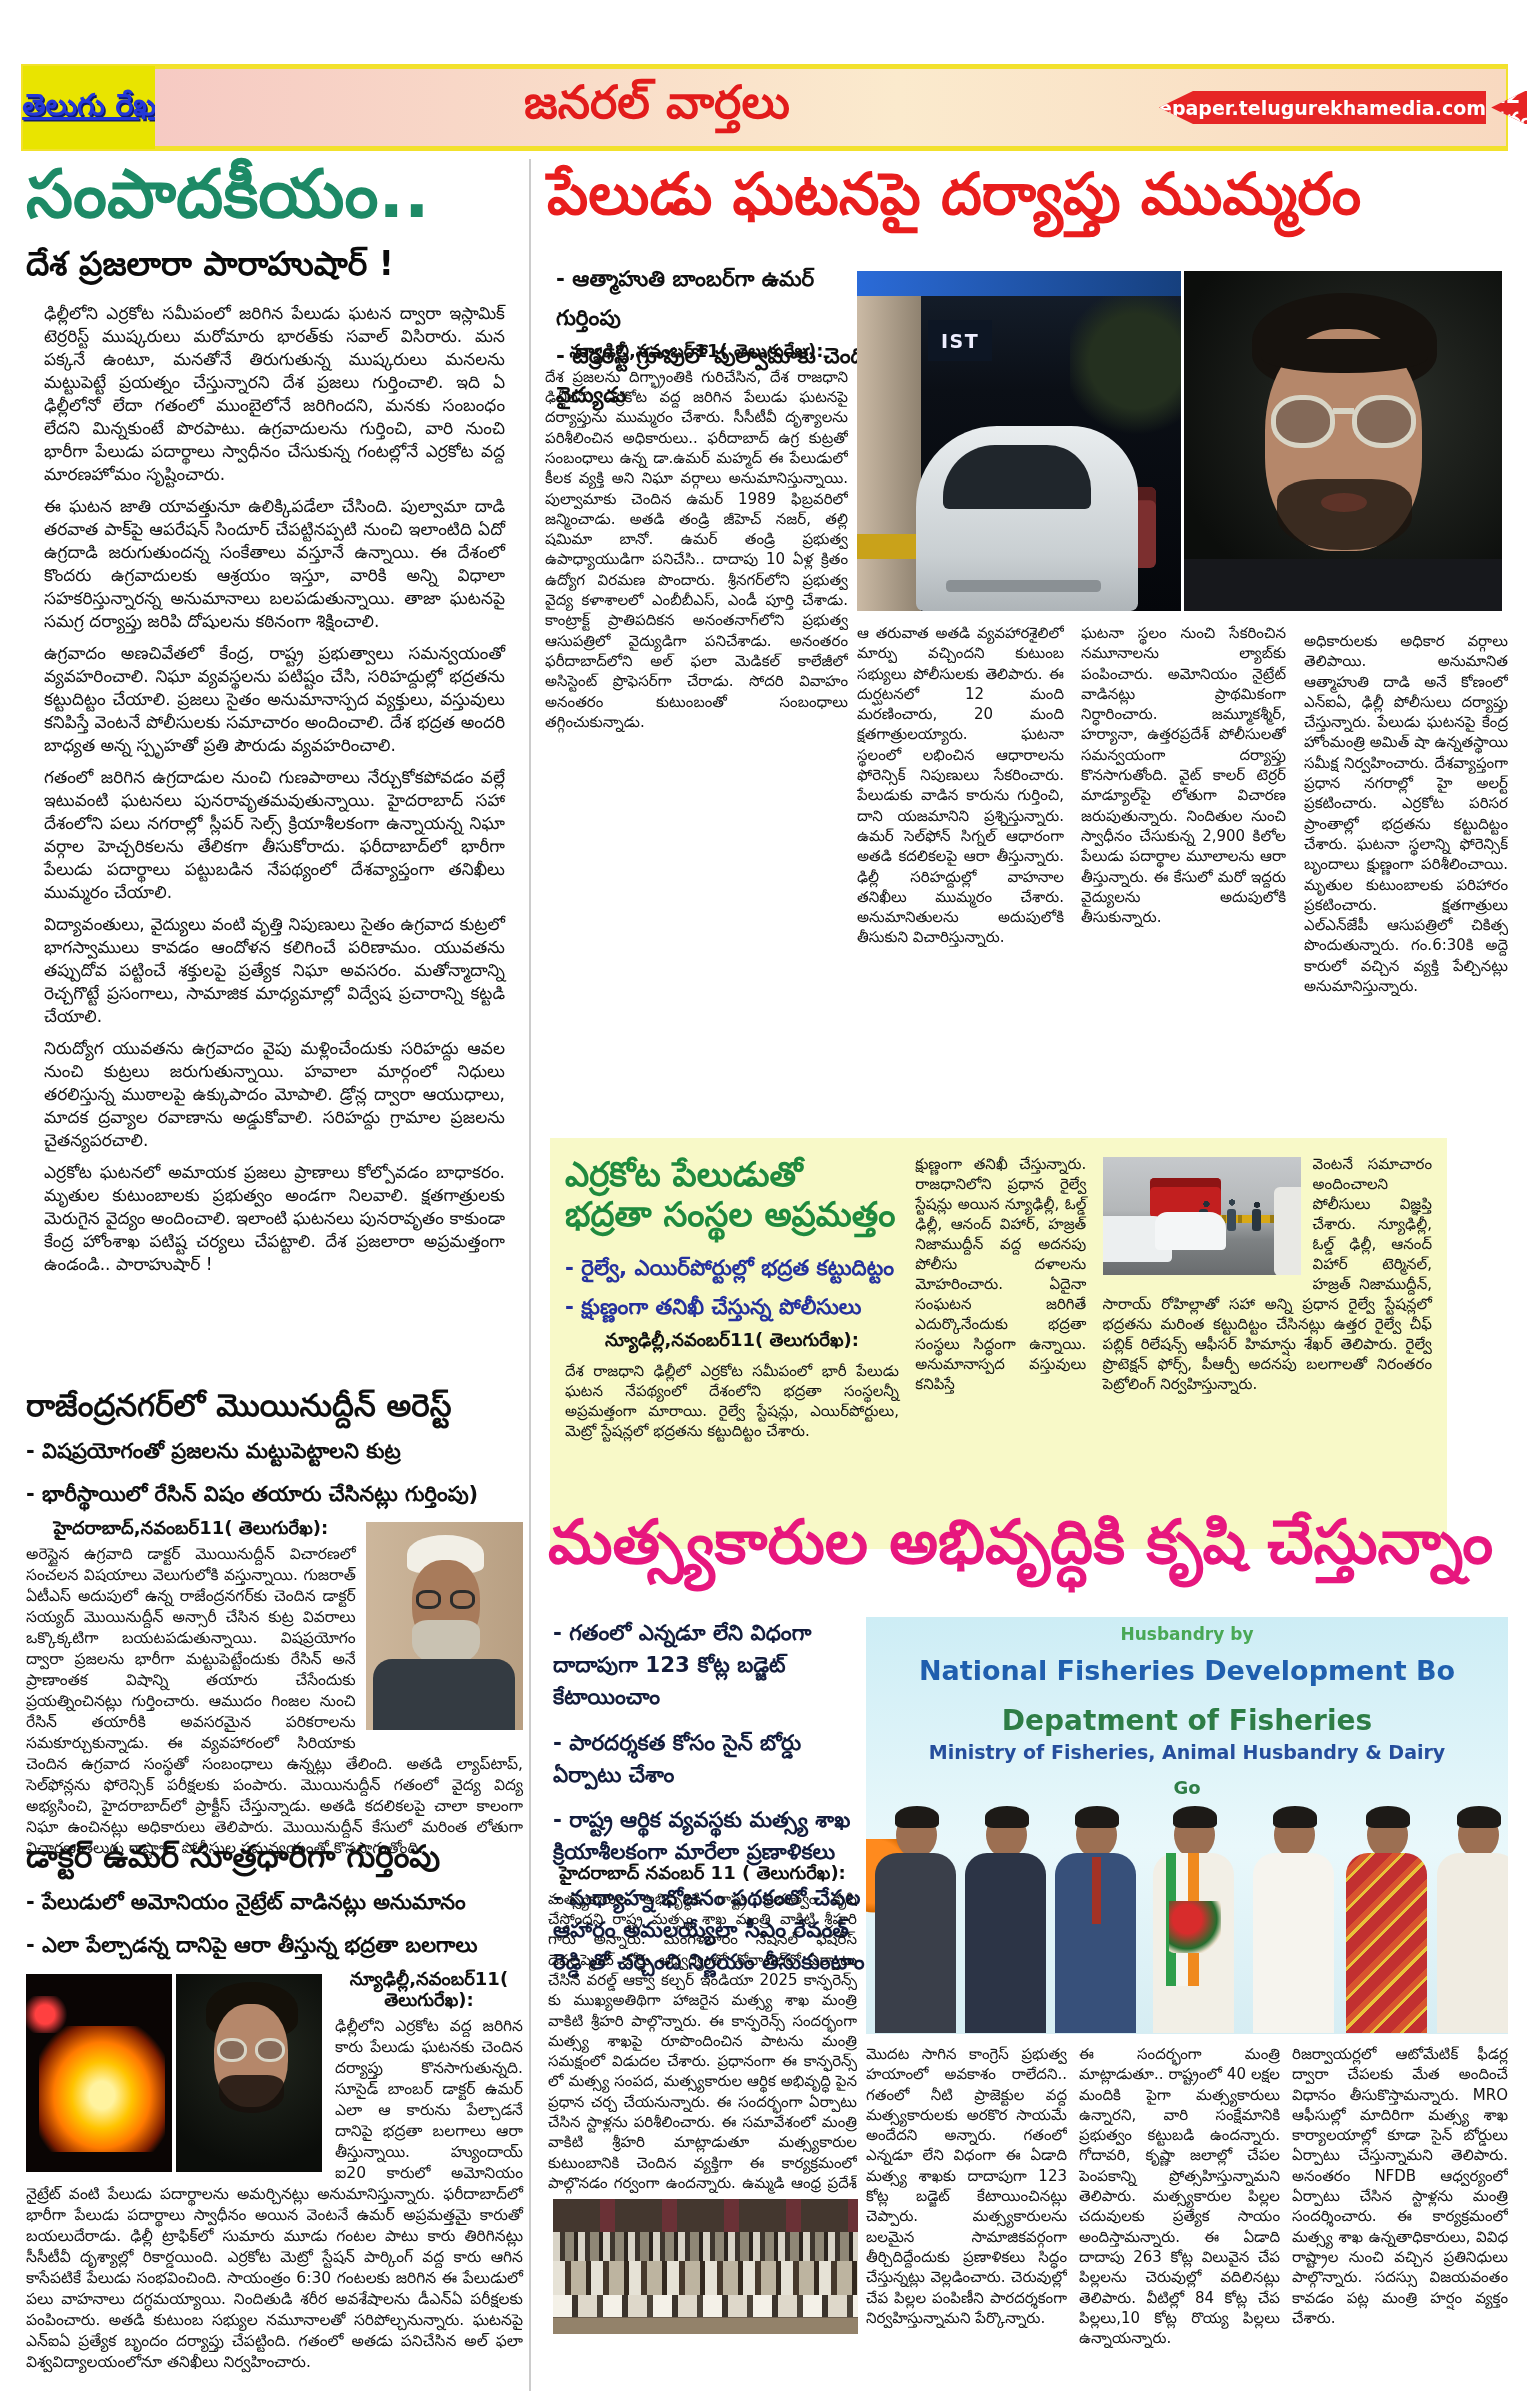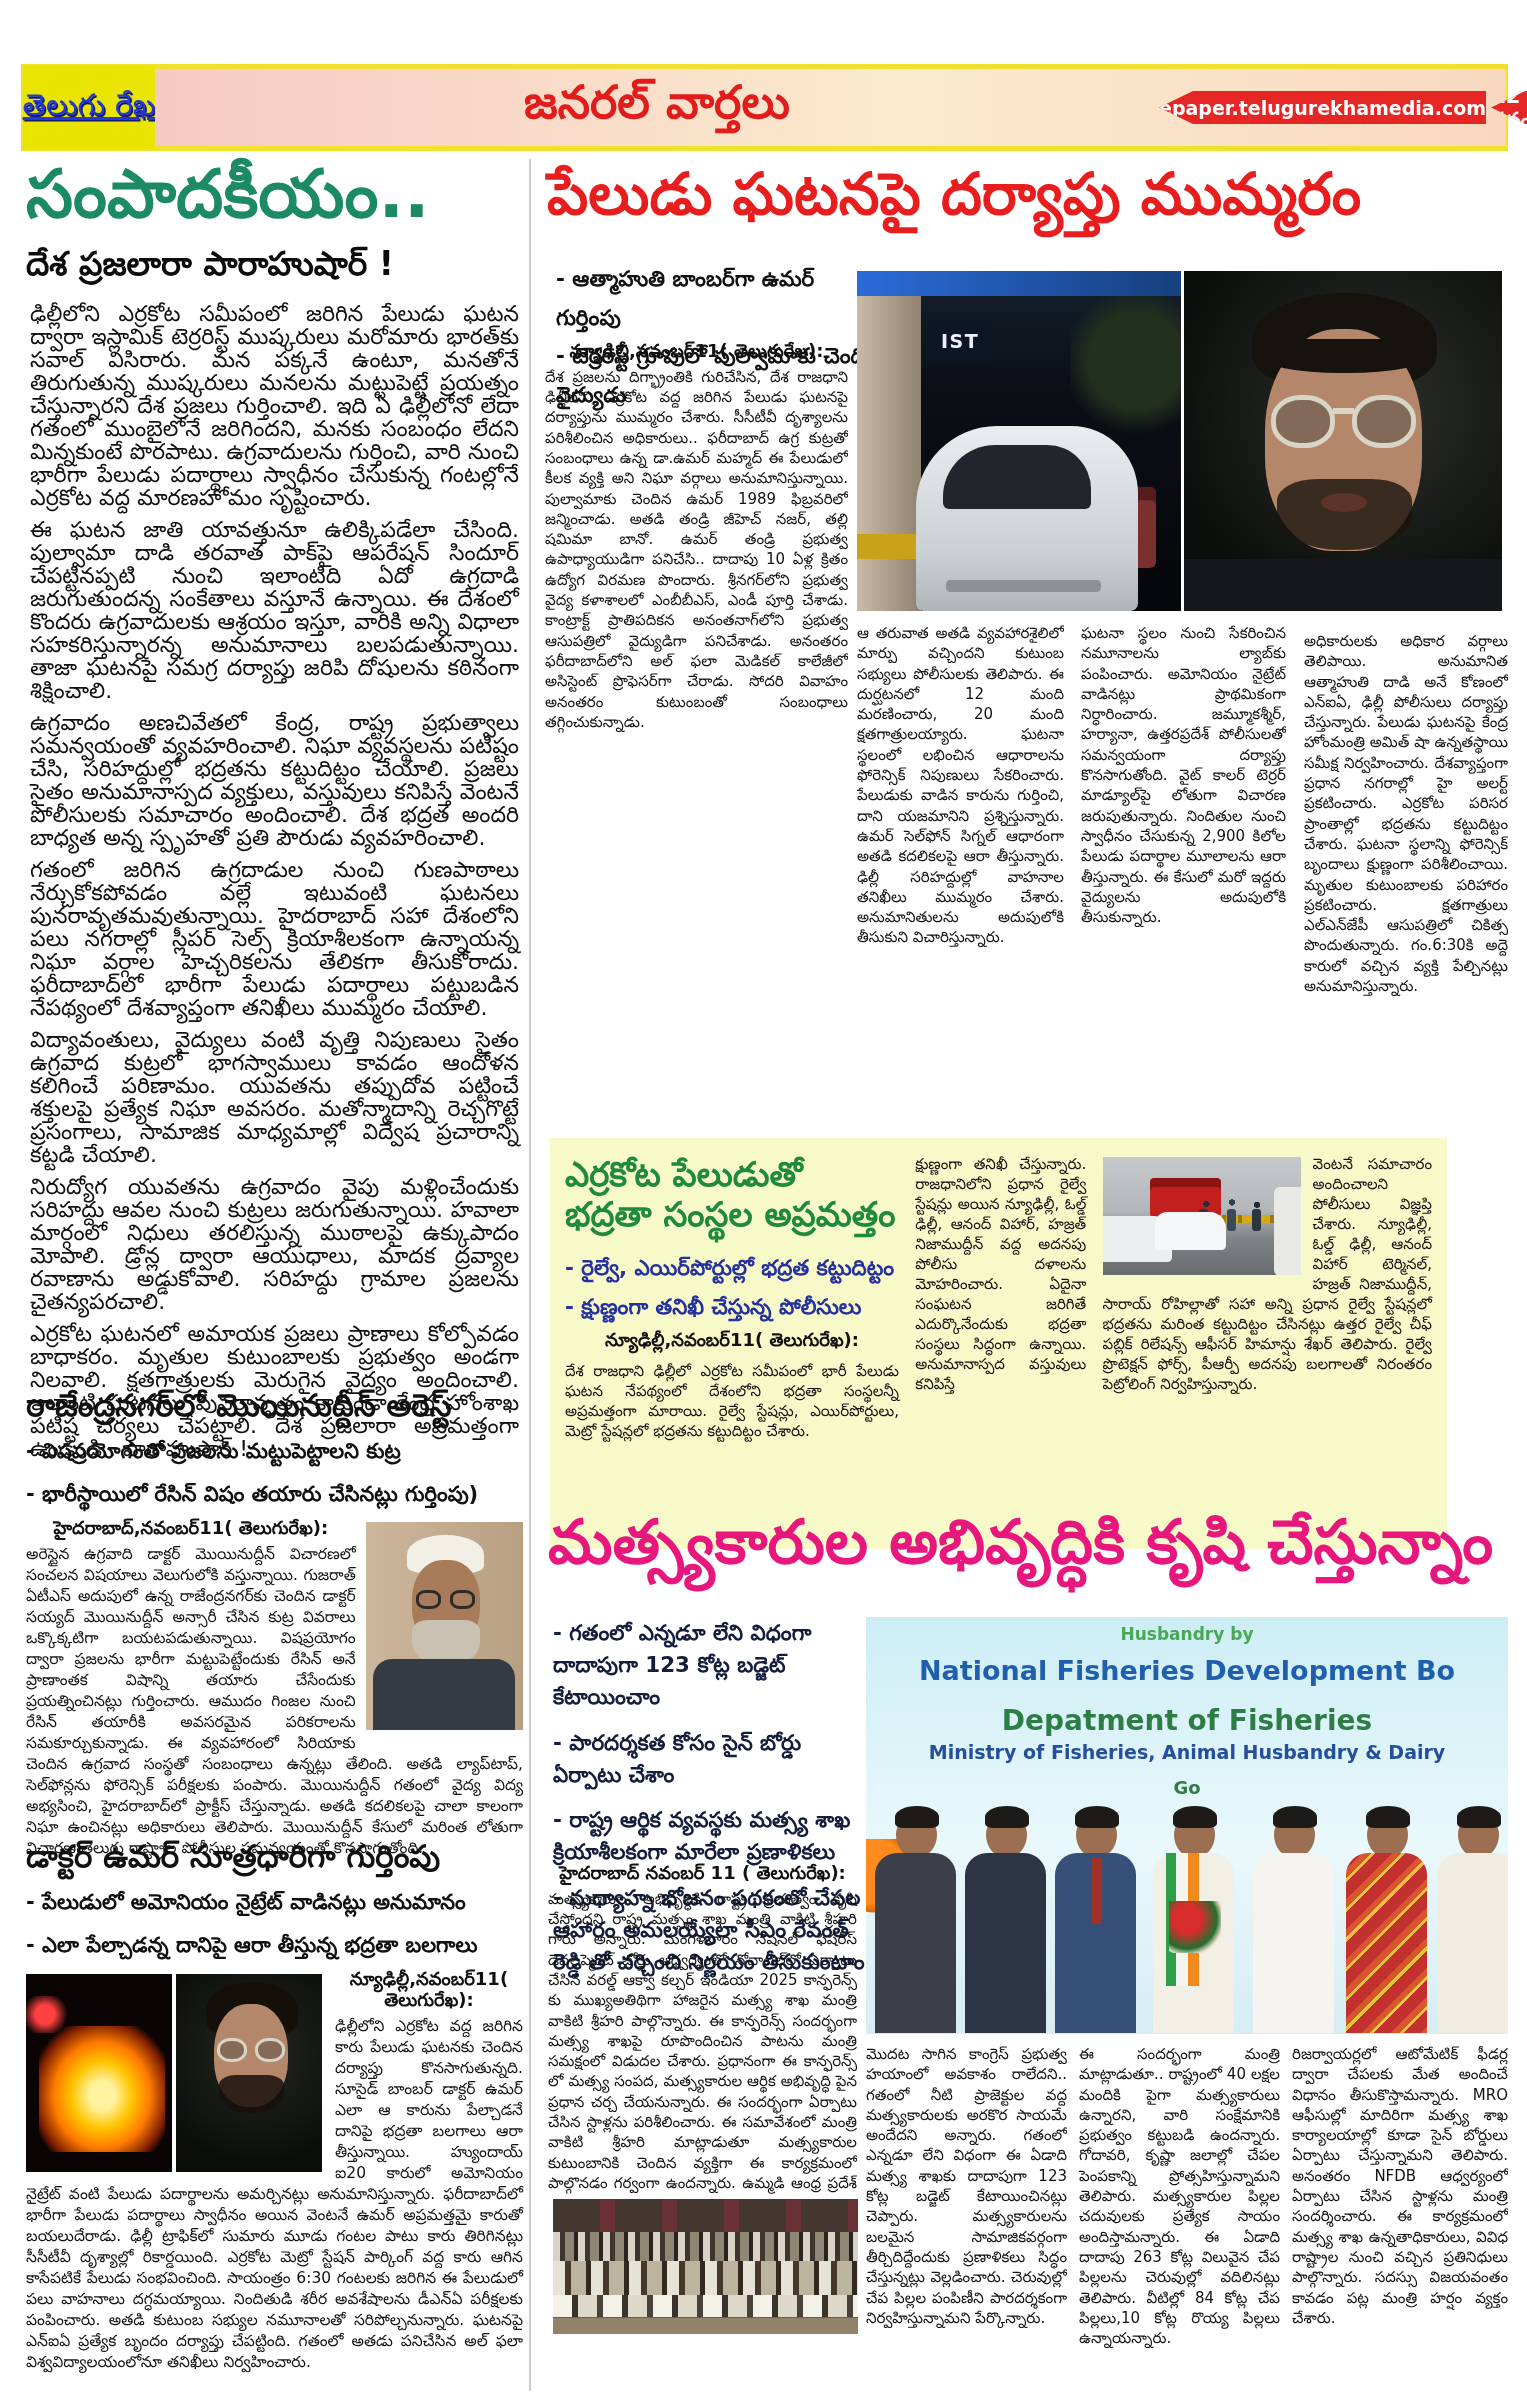--- a/index.html
+++ b/index.html
@@ -5,21 +5,21 @@
   html,body{margin:0;padding:0;background:#e8e8e8}
   .page{position:relative;width:1528px;height:2401px;background:#fff;overflow:hidden;
         font-family:"DejaVu Sans","Liberation Sans",sans-serif;color:#111}
   .abs{position:absolute}
   .dateline{font-weight:bold;text-align:center;font-size:18px;margin:1.5px 0 6px}
 
   
   .masthead{position:absolute;left:21px;top:64px;width:1487px;height:87px;display:flex;
             border:2.2px solid #f2e12c;background:#fff;box-sizing:border-box}
   .logo-box{width:132px;background:#e9e400;display:flex;align-items:center;justify-content:center}
-  .logo-text{font-size:30px;font-weight:normal;color:#2438d8;text-decoration:underline;
+  .logo-text{font-size:30px;font-weight:bold;color:#2438d8;text-decoration:underline;
              text-shadow:1.5px 1.5px 0 #101a6e;white-space:nowrap}
   .banner{flex:1;display:flex;align-items:stretch;box-sizing:border-box;
           background:linear-gradient(90deg,#f6cac3,#fbeacd 55%,#f8d9c0);
           border-top:3px solid #f2e12c;border-bottom:3px solid #f2e12c}
   .banner-title{flex:1;display:flex;align-items:center;justify-content:center;
                 font-size:46px;font-weight:bold;color:#e21b1b}
   .mast-right{width:347px;display:flex;align-items:center;gap:6px;padding-right:7.4px;box-sizing:border-box}
   .ribbons{flex:1;display:flex;flex-direction:row;gap:5.2px}
   .ribbon{height:33px;background:#e62525;color:#fff;font-weight:bold;display:flex;align-items:center;
           justify-content:center;clip-path:polygon(34px 0,100% 0,100% 100%,34px 100%,0 50%)}
@@ -27,21 +27,21 @@
   .ribbon.date{font-size:21px}
   .pagenum{width:46px;height:72px;background:#e62525;color:#fff;font-size:46px;font-weight:bold;
            display:flex;align-items:center;justify-content:center;border-right:3.7px solid #fff}
 
   .vrule{position:absolute;left:529px;top:159px;width:1.5px;height:2232px;background:#cccccc}
 
   
   #edt{left:26px;top:159px;width:497px}
   .edt-title{font-size:67px;font-weight:bold;color:#1d8a66;line-height:1.05}
   .edt-head{font-size:33px;font-weight:bold;margin:15px 0 10.3px;color:#0c0c0c}
-  .edt-body p{font-size:22px;line-height:23px;margin:0 4px 9px;text-align:justify}
+  .edt-body p{font-size:17px;line-height:23px;margin:0 18px 9px;text-align:justify}
 
   
   #lead-headline{left:547px;top:164px;width:961px;font-size:58px;font-weight:bold;color:#e81d1d;
                  line-height:1.05;white-space:nowrap}
   #lead-bullets{left:556px;top:260px;width:325px;font-size:21.4px;font-weight:bold;line-height:1.8}
   .colbody{font-size:15px;line-height:20.3px;text-align:justify;overflow:hidden}
   #lead-col1{left:545px;top:339px;width:303px;height:795px}
   #lead-col2{left:857px;top:623px;width:207px;height:510px}
   #lead-col3{left:1081px;top:623px;width:205px;height:510px}
   #lead-col4{left:1304px;top:631px;width:204px;height:510px}

